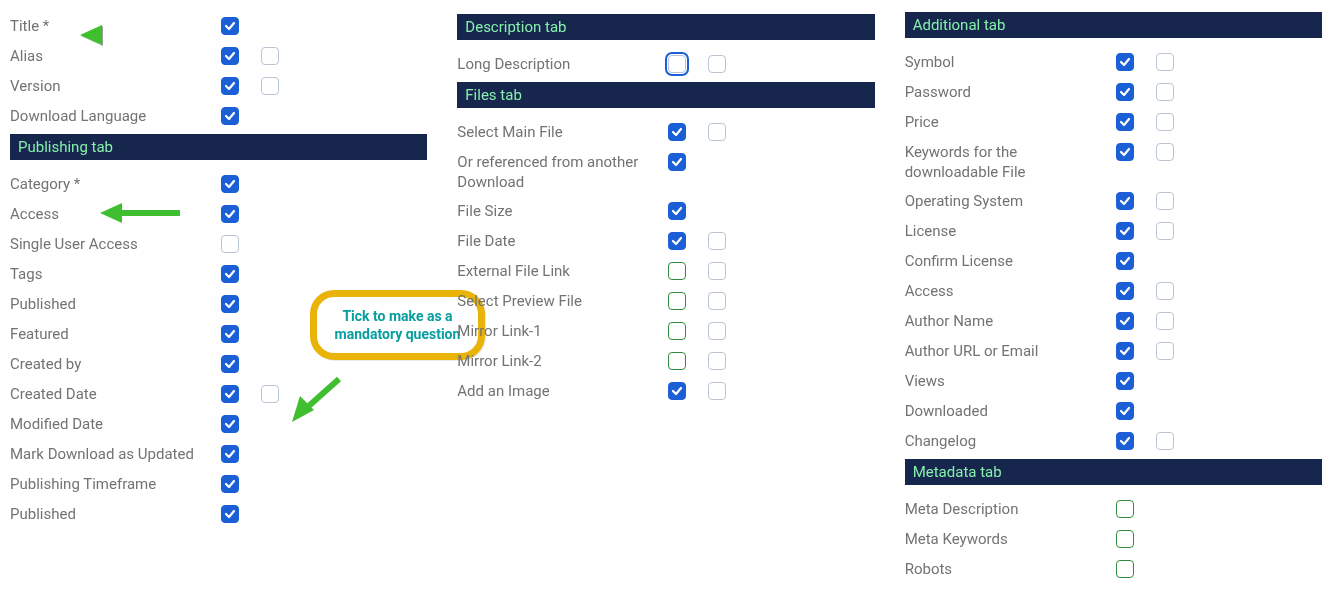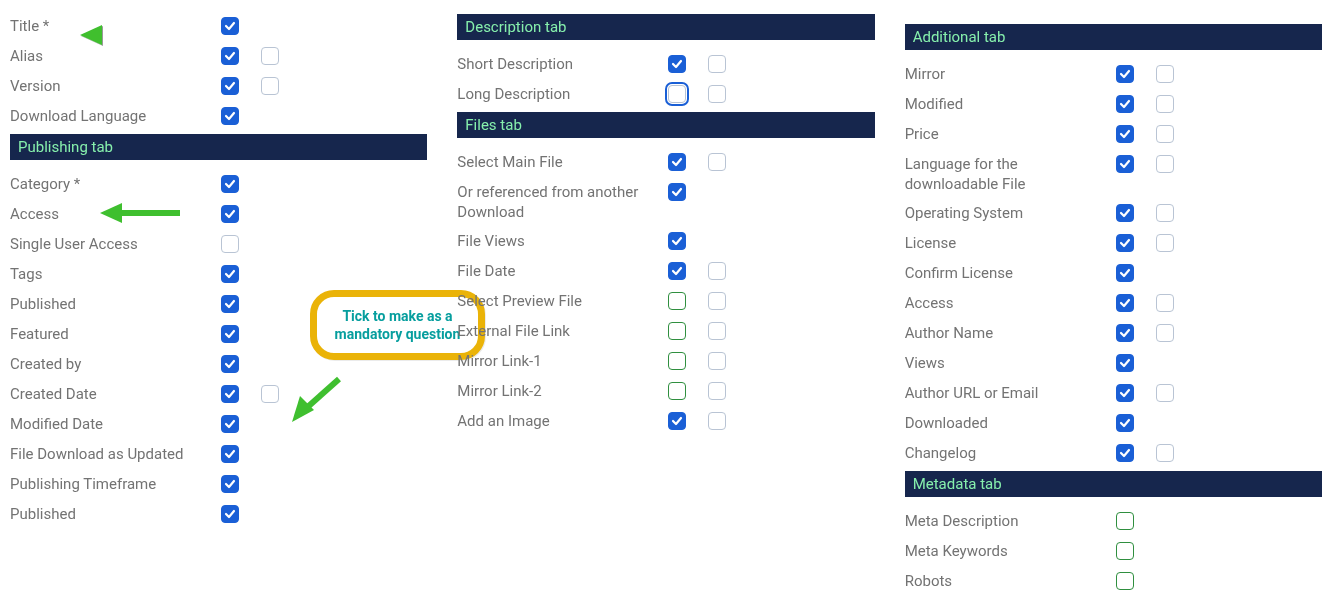--- a/index.html
+++ b/index.html
@@ -236,21 +236,21 @@
           <div class="cb-wrap">
             <div class="cb checked">
               <svg viewBox="0 0 12 12">
                 <path d="M2 6 L5 9 L10 3" stroke="#fff" stroke-width="2.2" fill="none" stroke-linecap="round" stroke-linejoin="round"></path>
               </svg>
             </div>
           </div>
           <div class="cb-wrap"></div>
         </div>
         <div class="row">
-          <div class="row-label">File Download as Updated</div>
+          <div class="row-label">Mark Download as Updated</div>
           <div class="cb-wrap">
             <div class="cb checked">
               <svg viewBox="0 0 12 12">
                 <path d="M2 6 L5 9 L10 3" stroke="#fff" stroke-width="2.2" fill="none" stroke-linecap="round" stroke-linejoin="round"></path>
               </svg>
             </div>
           </div>
           <div class="cb-wrap"></div>
         </div>
         <div class="row">
@@ -296,33 +296,20 @@
     </svg>
     <div class="callout-box" style="left:300px; top:278px; width:175px;">
       <span>Tick to make as a mandatory question</span>
     </div>
   </div>
 
   <div class="col">
     <div class="section-header" style="margin-top:2px;">Description tab</div>
     <div id="c2-desc">
         <div class="row">
-          <div class="row-label">Short Description</div>
-          <div class="cb-wrap">
-            <div class="cb checked">
-              <svg viewBox="0 0 12 12">
-                <path d="M2 6 L5 9 L10 3" stroke="#fff" stroke-width="2.2" fill="none" stroke-linecap="round" stroke-linejoin="round"></path>
-              </svg>
-            </div>
-          </div>
-          <div class="cb-wrap">
-            <div class="cb"></div>
-          </div>
-        </div>
-        <div class="row">
           <div class="row-label">Long Description</div>
           <div class="cb-wrap">
             <div class="cb focus"></div>
           </div>
           <div class="cb-wrap">
             <div class="cb"></div>
           </div>
         </div>
       </div>
     <div class="section-header">Files tab</div>
@@ -345,21 +332,21 @@
           <div class="cb-wrap">
             <div class="cb checked">
               <svg viewBox="0 0 12 12">
                 <path d="M2 6 L5 9 L10 3" stroke="#fff" stroke-width="2.2" fill="none" stroke-linecap="round" stroke-linejoin="round"></path>
               </svg>
             </div>
           </div>
           <div class="cb-wrap"></div>
         </div>
         <div class="row">
-          <div class="row-label">File Views</div>
+          <div class="row-label">File Size</div>
           <div class="cb-wrap">
             <div class="cb checked">
               <svg viewBox="0 0 12 12">
                 <path d="M2 6 L5 9 L10 3" stroke="#fff" stroke-width="2.2" fill="none" stroke-linecap="round" stroke-linejoin="round"></path>
               </svg>
             </div>
           </div>
           <div class="cb-wrap"></div>
         </div>
         <div class="row">
@@ -369,30 +356,30 @@
               <svg viewBox="0 0 12 12">
                 <path d="M2 6 L5 9 L10 3" stroke="#fff" stroke-width="2.2" fill="none" stroke-linecap="round" stroke-linejoin="round"></path>
               </svg>
             </div>
           </div>
           <div class="cb-wrap">
             <div class="cb"></div>
           </div>
         </div>
         <div class="row">
+          <div class="row-label">External File Link</div>
+          <div class="cb-wrap">
+            <div class="cb green"></div>
+          </div>
+          <div class="cb-wrap">
+            <div class="cb"></div>
+          </div>
+        </div>
+        <div class="row">
           <div class="row-label">Select Preview File</div>
-          <div class="cb-wrap">
-            <div class="cb green"></div>
-          </div>
-          <div class="cb-wrap">
-            <div class="cb"></div>
-          </div>
-        </div>
-        <div class="row">
-          <div class="row-label">External File Link</div>
           <div class="cb-wrap">
             <div class="cb green"></div>
           </div>
           <div class="cb-wrap">
             <div class="cb"></div>
           </div>
         </div>
         <div class="row">
           <div class="row-label">Mirror Link-1</div>
           <div class="cb-wrap">
@@ -423,37 +410,37 @@
             </div>
           </div>
           <div class="cb-wrap">
             <div class="cb"></div>
           </div>
         </div>
       </div>
   </div>
 
   <div class="col">
-    <div class="section-header" style="margin-top:12px;">Additional tab</div>
+    <div class="section-header" style="margin-top:0;">Additional tab</div>
     <div id="c3-add">
         <div class="row">
-          <div class="row-label">Mirror</div>
-          <div class="cb-wrap">
-            <div class="cb checked">
-              <svg viewBox="0 0 12 12">
-                <path d="M2 6 L5 9 L10 3" stroke="#fff" stroke-width="2.2" fill="none" stroke-linecap="round" stroke-linejoin="round"></path>
-              </svg>
-            </div>
-          </div>
-          <div class="cb-wrap">
-            <div class="cb"></div>
-          </div>
-        </div>
-        <div class="row">
-          <div class="row-label">Modified</div>
+          <div class="row-label">Symbol</div>
+          <div class="cb-wrap">
+            <div class="cb checked">
+              <svg viewBox="0 0 12 12">
+                <path d="M2 6 L5 9 L10 3" stroke="#fff" stroke-width="2.2" fill="none" stroke-linecap="round" stroke-linejoin="round"></path>
+              </svg>
+            </div>
+          </div>
+          <div class="cb-wrap">
+            <div class="cb"></div>
+          </div>
+        </div>
+        <div class="row">
+          <div class="row-label">Password</div>
           <div class="cb-wrap">
             <div class="cb checked">
               <svg viewBox="0 0 12 12">
                 <path d="M2 6 L5 9 L10 3" stroke="#fff" stroke-width="2.2" fill="none" stroke-linecap="round" stroke-linejoin="round"></path>
               </svg>
             </div>
           </div>
           <div class="cb-wrap">
             <div class="cb"></div>
           </div>
@@ -465,21 +452,21 @@
               <svg viewBox="0 0 12 12">
                 <path d="M2 6 L5 9 L10 3" stroke="#fff" stroke-width="2.2" fill="none" stroke-linecap="round" stroke-linejoin="round"></path>
               </svg>
             </div>
           </div>
           <div class="cb-wrap">
             <div class="cb"></div>
           </div>
         </div>
         <div class="row">
-          <div class="row-label">Language for the downloadable File</div>
+          <div class="row-label">Keywords for the downloadable File</div>
           <div class="cb-wrap">
             <div class="cb checked">
               <svg viewBox="0 0 12 12">
                 <path d="M2 6 L5 9 L10 3" stroke="#fff" stroke-width="2.2" fill="none" stroke-linecap="round" stroke-linejoin="round"></path>
               </svg>
             </div>
           </div>
           <div class="cb-wrap">
             <div class="cb"></div>
           </div>
@@ -541,42 +528,42 @@
               <svg viewBox="0 0 12 12">
                 <path d="M2 6 L5 9 L10 3" stroke="#fff" stroke-width="2.2" fill="none" stroke-linecap="round" stroke-linejoin="round"></path>
               </svg>
             </div>
           </div>
           <div class="cb-wrap">
             <div class="cb"></div>
           </div>
         </div>
         <div class="row">
+          <div class="row-label">Author URL or Email</div>
+          <div class="cb-wrap">
+            <div class="cb checked">
+              <svg viewBox="0 0 12 12">
+                <path d="M2 6 L5 9 L10 3" stroke="#fff" stroke-width="2.2" fill="none" stroke-linecap="round" stroke-linejoin="round"></path>
+              </svg>
+            </div>
+          </div>
+          <div class="cb-wrap">
+            <div class="cb"></div>
+          </div>
+        </div>
+        <div class="row">
           <div class="row-label">Views</div>
           <div class="cb-wrap">
             <div class="cb checked">
               <svg viewBox="0 0 12 12">
                 <path d="M2 6 L5 9 L10 3" stroke="#fff" stroke-width="2.2" fill="none" stroke-linecap="round" stroke-linejoin="round"></path>
               </svg>
             </div>
           </div>
           <div class="cb-wrap"></div>
-        </div>
-        <div class="row">
-          <div class="row-label">Author URL or Email</div>
-          <div class="cb-wrap">
-            <div class="cb checked">
-              <svg viewBox="0 0 12 12">
-                <path d="M2 6 L5 9 L10 3" stroke="#fff" stroke-width="2.2" fill="none" stroke-linecap="round" stroke-linejoin="round"></path>
-              </svg>
-            </div>
-          </div>
-          <div class="cb-wrap">
-            <div class="cb"></div>
-          </div>
         </div>
         <div class="row">
           <div class="row-label">Downloaded</div>
           <div class="cb-wrap">
             <div class="cb checked">
               <svg viewBox="0 0 12 12">
                 <path d="M2 6 L5 9 L10 3" stroke="#fff" stroke-width="2.2" fill="none" stroke-linecap="round" stroke-linejoin="round"></path>
               </svg>
             </div>
           </div>

